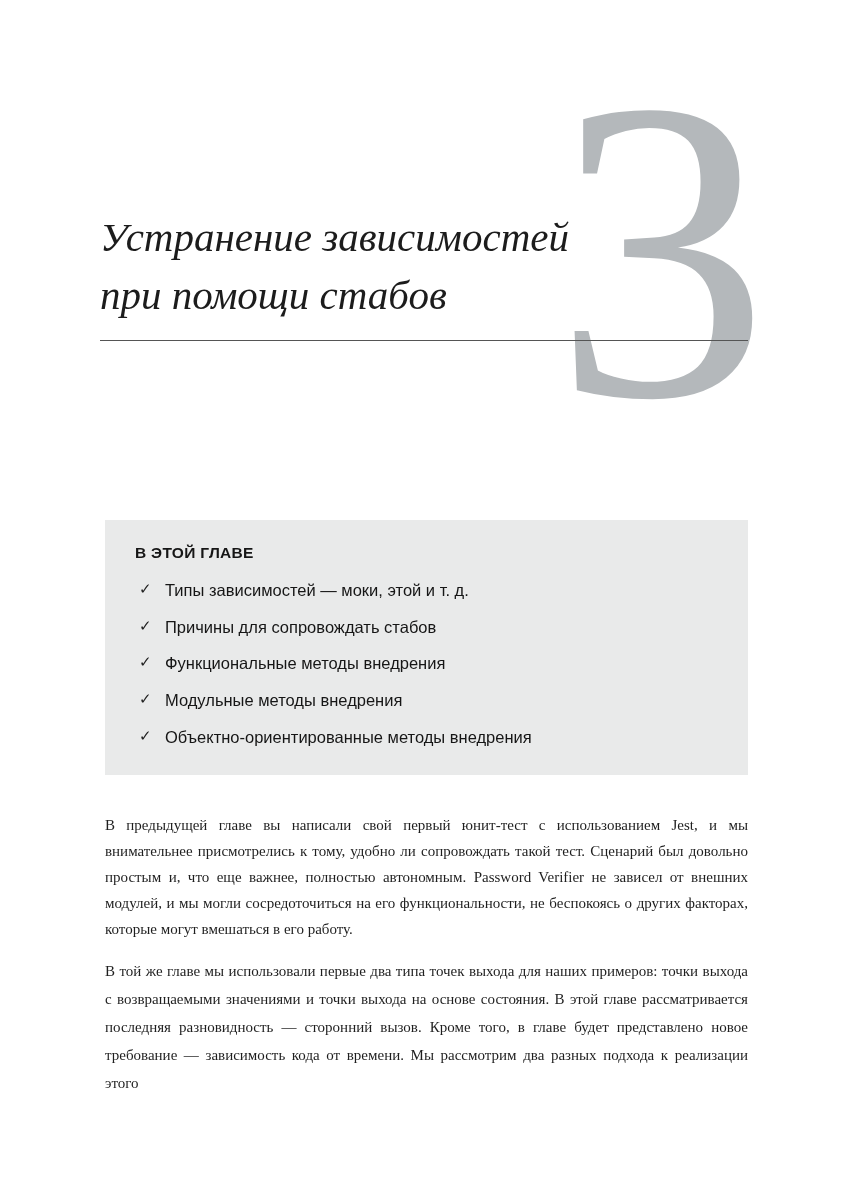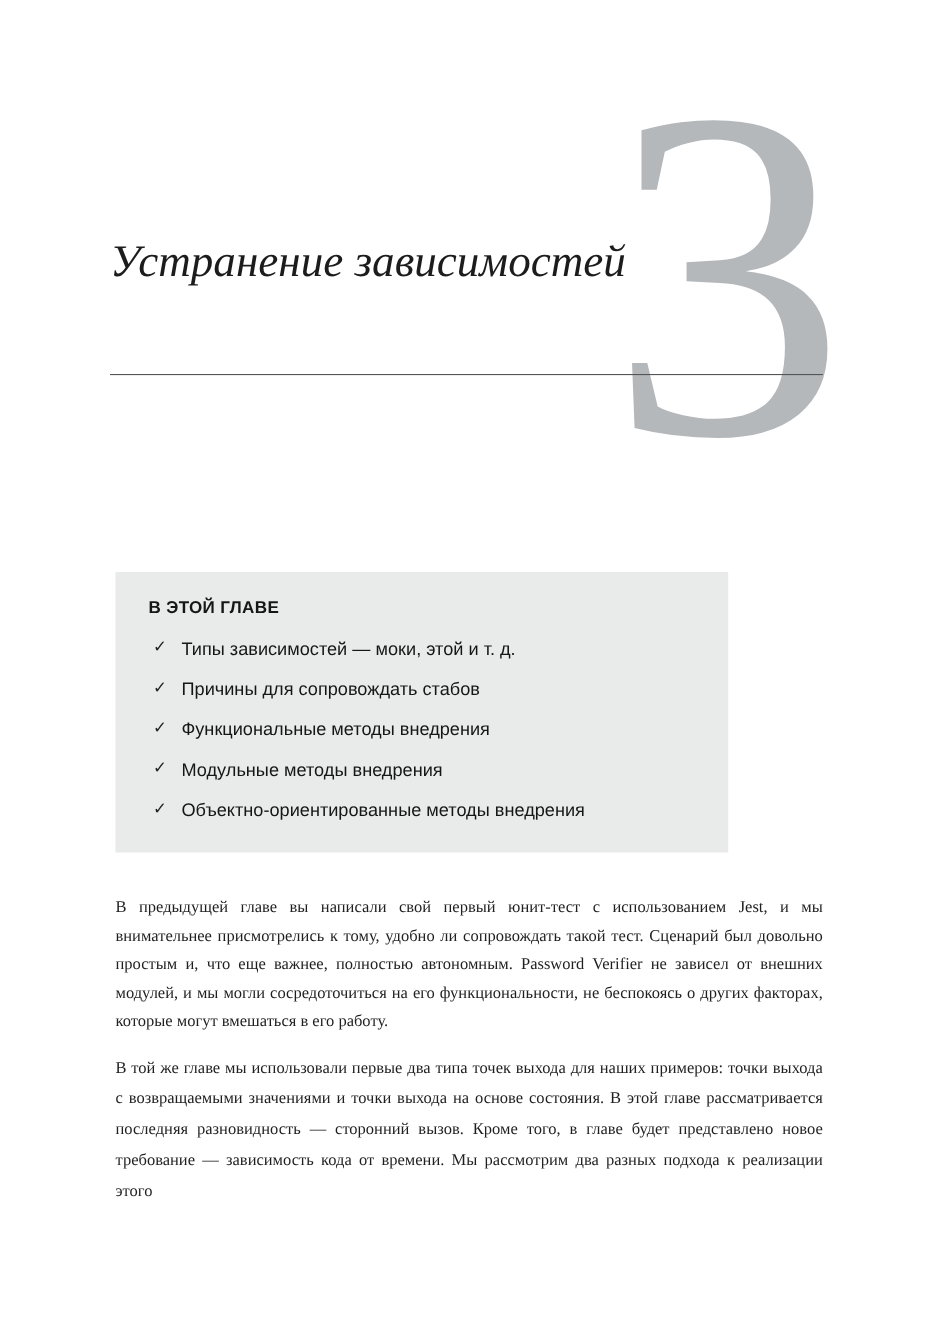--- a/index.html
+++ b/index.html
@@ -48,21 +48,21 @@
     top: 340px;
     left: 100px;
     width: 648px;
     border-top: 1px solid #555;
     z-index: 2;
   }
   .summary-box {
     position: absolute;
     top: 520px;
     left: 105px;
-    width: 557px;
+    width: 643px;
     background: #e9eaea;
     padding: 24px 11px 26px 30px;
     z-index: 2;
   }
   .summary-heading {
     font-family: "Liberation Sans", sans-serif;
     font-weight: 700;
     font-size: 15.5px;
     letter-spacing: 0.3px;
     color: #161616;
@@ -108,20 +108,21 @@
 </style>
 </head>
 <body>
 
 <div class="page">
 
   <div class="chapter-number">3</div>
 
   <h1 class="chapter-title">
     <span style="display:block">Устранение зависимостей</span>
+    <span style="display:block">при помощи стабов</span>
   </h1>
 
   <div class="title-divider"></div>
 
   <div class="summary-box">
     <div class="summary-heading">В ЭТОЙ ГЛАВЕ</div>
 
     <div class="summary-item">
       <span class="check-icon">✓</span>
       <span>Типы зависимостей — моки, этой и т. д.</span>

